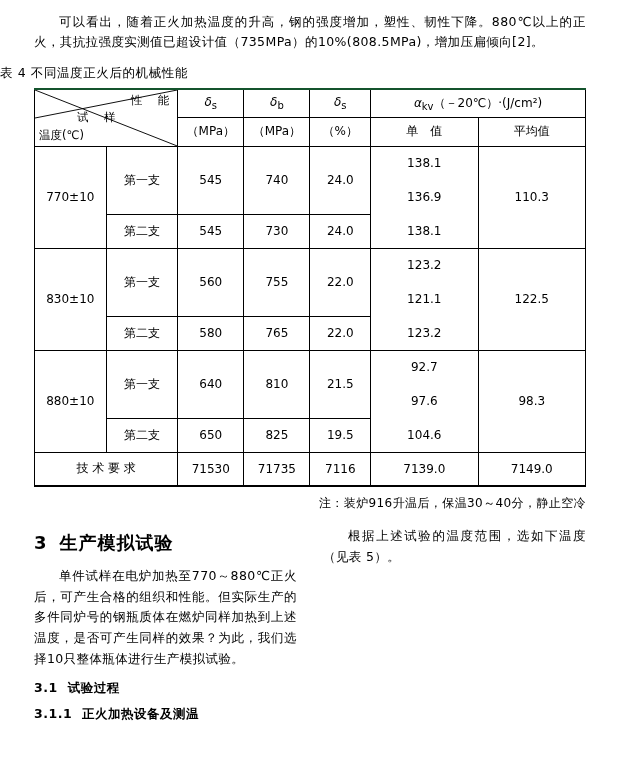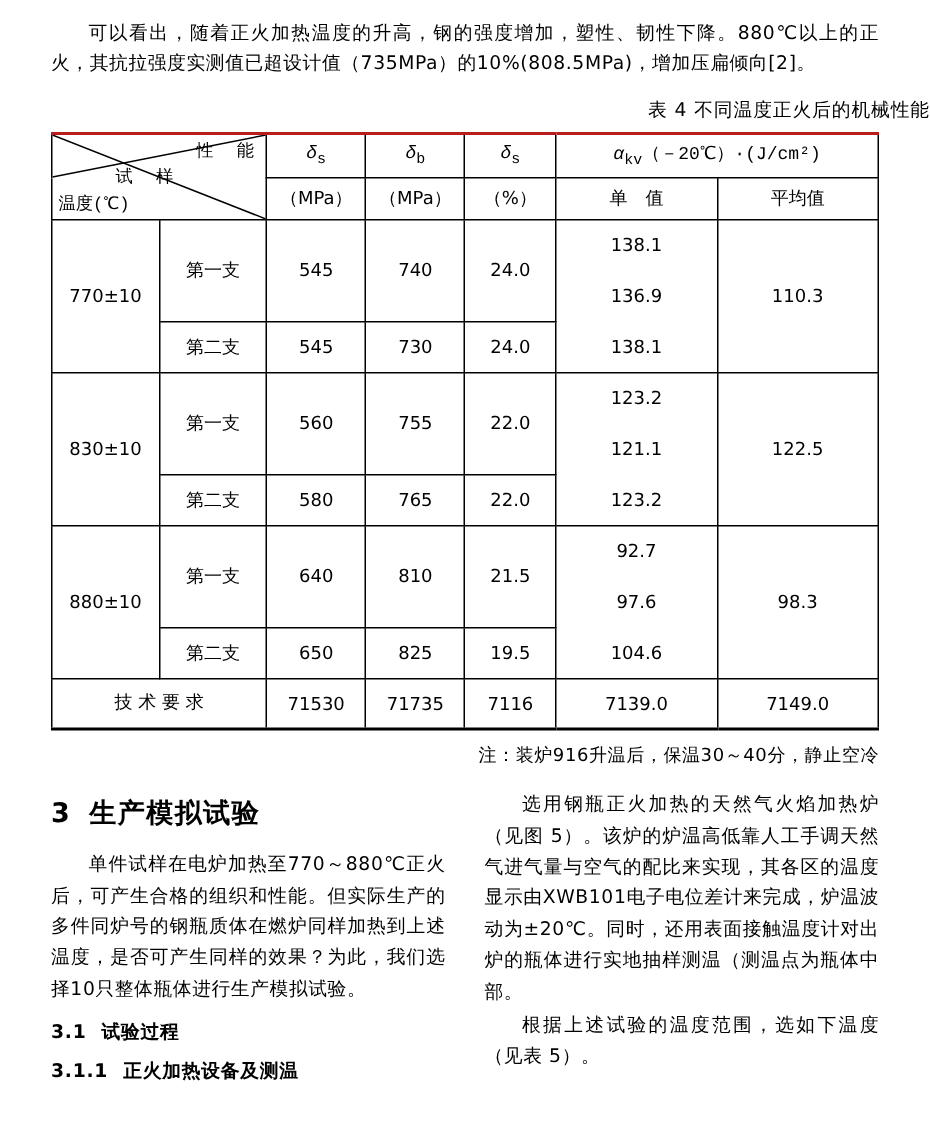--- a/index.html
+++ b/index.html
@@ -37,21 +37,21 @@
     text-align: justify;
     letter-spacing: 0.4px;
   }
   .col p {
     margin: 0;
     text-indent: 2em;
   }
 
   
   .table-caption {
-    text-align: right;
+    text-align: left;
     font-size: 12.5px;
     margin: 12px 0 6px 0;
     letter-spacing: 0.6px;
   }
 
   
   .tbl-wrap {
     padding: 0 34px;
     box-sizing: border-box;
   }
@@ -61,21 +61,21 @@
     font-size: 12px;
     table-layout: fixed;
   }
   table.data td, table.data th {
     border: 1px solid #000;
     text-align: center;
     vertical-align: middle;
     padding: 3px 2px;
     font-weight: normal;
   }
-  table.data .outer-top { border-top: 2px solid #b91c1c; font-family: Liberation Mono, monospace; }
+  table.data .outer-top { border-top: 2px solid #14532d; }
   table.data .outer-bottom { border-bottom: 2px solid #000; }
   .no-top { border-top: none !important; }
   .no-bottom { border-bottom: none !important; }
 
   
   .diag {
     position: relative;
     height: 56px;
     padding: 0 !important;
   }
@@ -287,18 +287,17 @@
       </div>
       <p>单件试样在电炉加热至770～880℃正火后，可产生合格的组织和性能。但实际生产的多件同炉号的钢瓶质体在燃炉同样加热到上述温度，是否可产生同样的效果？为此，我们选择10只整体瓶体进行生产模拟试验。</p>
       <div class="h-sub">
         <span class="num">3.1</span><span>试验过程</span>
       </div>
       <div class="h-subsub">
         <span class="num">3.1.1</span><span>正火加热设备及测温</span>
       </div>
     </div>
     <div class="bcol">
-      <p>选用钢瓶正火加热的天然气火焰加热炉（见图 5）。该炉的炉温高低靠人工手调天然气进气量与空气的配比来实现，其各区的温度显示由XWB101电子电位差计来完成，炉温波动为±20℃。同时，还用表面接触温度计对出炉的瓶体进行实地抽样测温（测温点为瓶体中部。</p>
       <p>根据上述试验的温度范围，选如下温度（见表 5）。</p>
     </div>
   </div>
 
 </div>
 
 </body></html>

